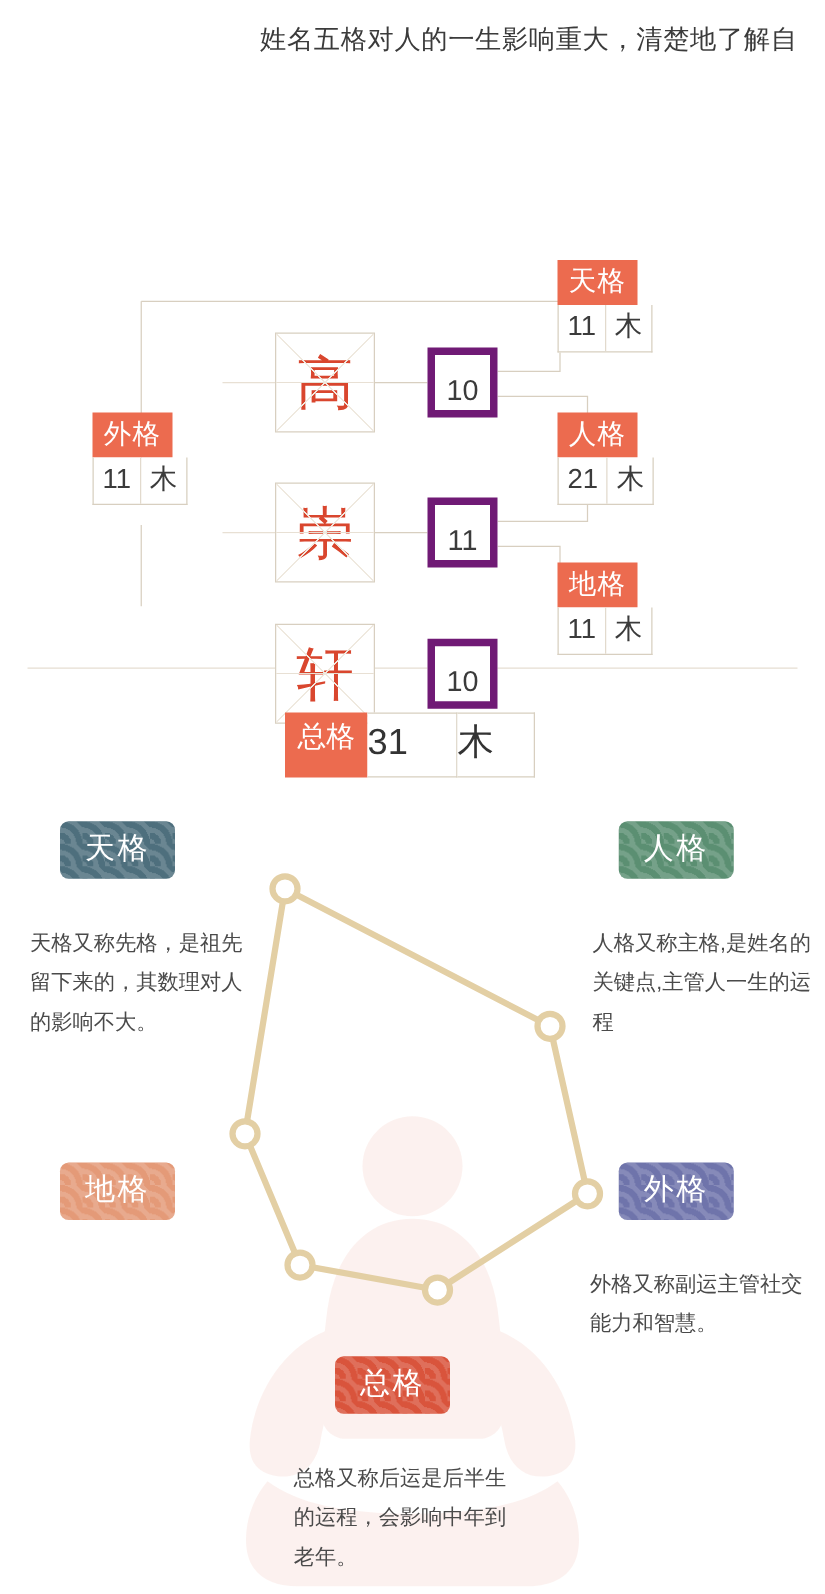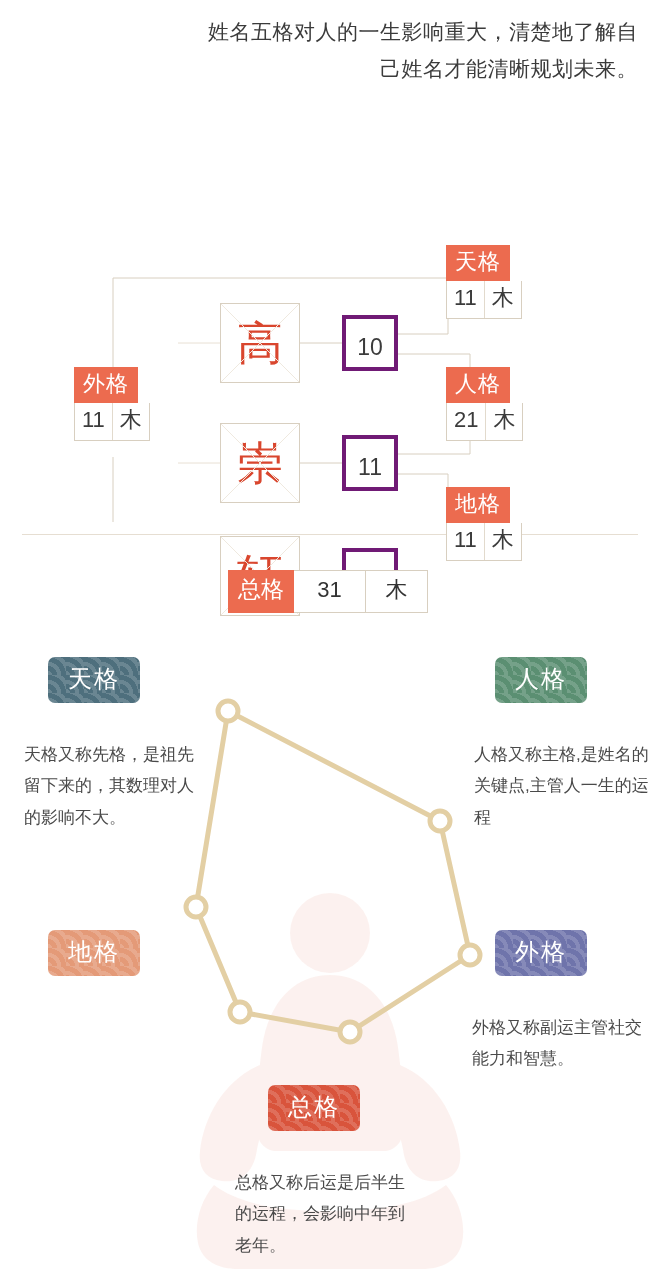--- a/index.html
+++ b/index.html
@@ -61,21 +61,21 @@
   }
   .char-box::after {
     background:
       linear-gradient(to bottom right, transparent calc(50% - 0.5px), #efe9df calc(50% - 0.5px), #efe9df calc(50% + 0.5px), transparent calc(50% + 0.5px)),
       linear-gradient(to top right, transparent calc(50% - 0.5px), #efe9df calc(50% - 0.5px), #efe9df calc(50% + 0.5px), transparent calc(50% + 0.5px));
   }
 
   .num-box {
     position: absolute;
     width: 56px; height: 56px;
-    border: 4px solid #701a75;
+    border: 6px solid #701a75;
     background: #fff;
     font-size: 23px;
     line-height: 56px;
     text-align: center;
     color: #3b3b3b;
     z-index: 3;
   }
 
   
   .pair {
@@ -124,24 +124,24 @@
     z-index: 4;
   }
   .total .lbl {
     background: #ec6b4f; color: #fff;
     font-size: 23px; padding: 5px 10px 7px 10px; line-height: 1.3;
   }
   .total .num, .total .el {
     border: 1px solid #d8cfc0;
     border-left: none;
     background: #fff;
-    font-size: 22px;
+    font-size: 29px;
     padding: 5px 0 7px 0;
     line-height: 1.3;
-    text-align: center;
+    text-align: left;
   }
   .total .num { width: 72px; border-left: none; }
   .total .el  { width: 62px; }
 
   
   .lower { position: absolute; left: 0; top: 625px; width: 660px; height: 650px; }
 
   .silhouette {
     position: absolute;
     left: 50%; transform: translateX(-50%);
@@ -205,21 +205,20 @@
   .desc.d-rren   { left: 474px; top: 90px;  width: 175px; }
   .desc.d-dige   { left: 22px;  top: 363px; width: 180px; }
   .desc.d-waige  { left: 472px; top: 363px; width: 170px; }
   .desc.d-zongge { left: 235px; top: 518px; width: 180px; }
 </style>
 </head>
 <body>
 
 <div class="intro">
   <div>姓名五格对人的一生影响重大，清楚地了解自</div>
-  <div>己姓名才能清晰规划未来。</div>
 </div>
 
 <div class="diagram">
 
   <svg class="wires" width="660" height="420">
     <g stroke="#d8cfc0" stroke-width="1" fill="none">
 
       <path d="M113,176 L113,302"></path>
       <path d="M113,355 L113,492"></path>
       <path d="M113,176 L490,176"></path>

